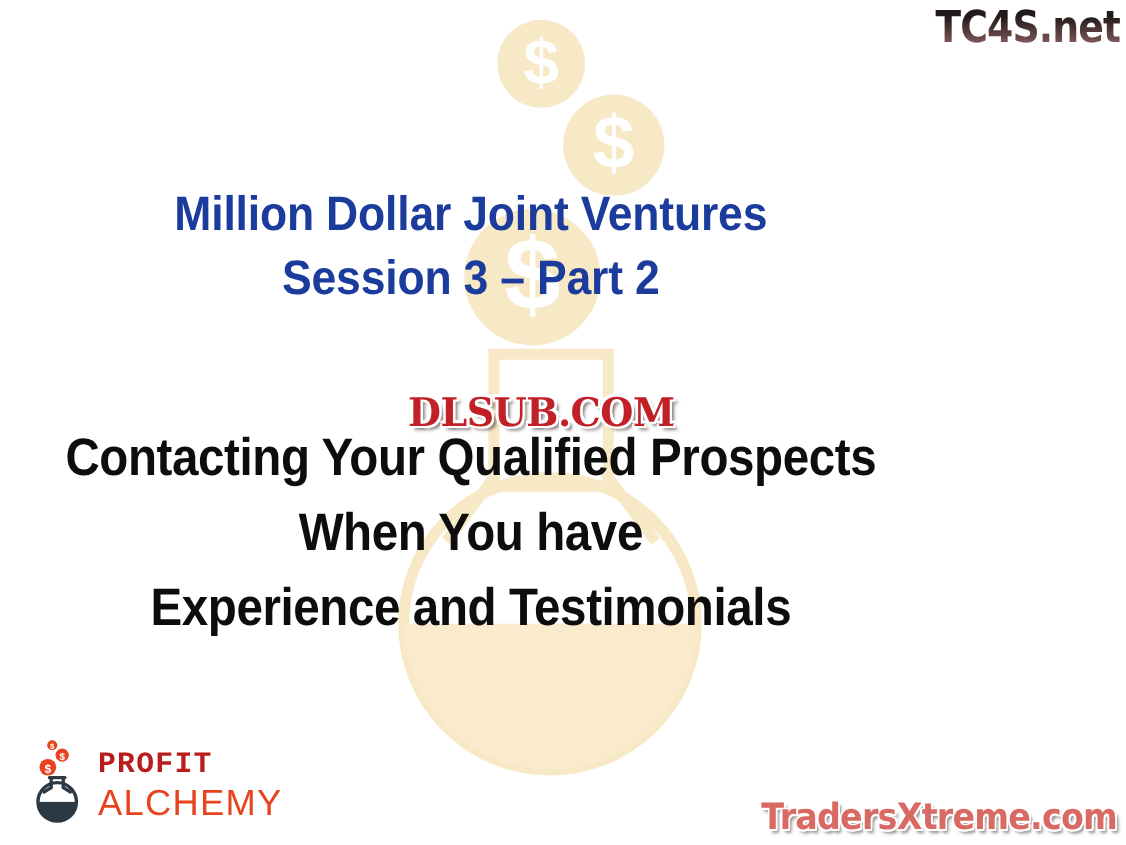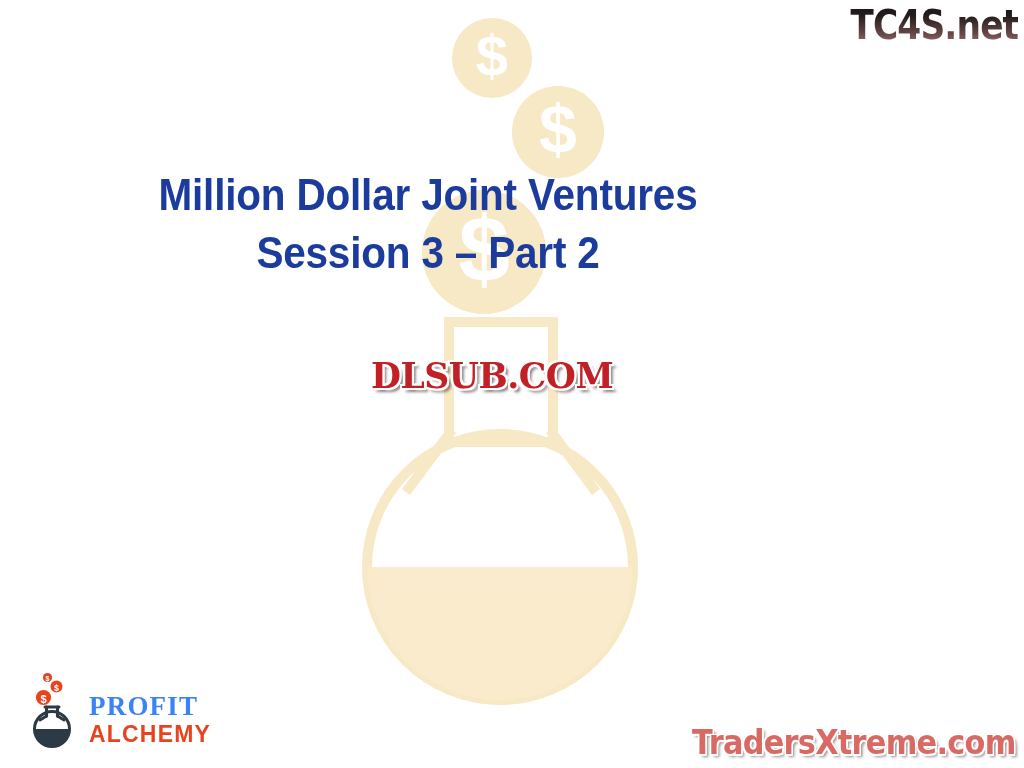--- a/index.html
+++ b/index.html
@@ -140,32 +140,32 @@
     align-items: flex-end;
   }
   #logo-mark { flex: 0 0 auto; }
   #logo-wordmark {
     margin-left: 7px;
     margin-bottom: 4px;
     line-height: 1;
   }
   .logo-word-profit {
     display: block;
-    font-family: Liberation Serif, serif;
+    font-family: Liberation Mono, monospace;
     font-weight: bold;
     font-size: 27px;
     letter-spacing: 1.2px;
-    color: #3b82f6;
+    color: #b91c1c;
   }
   .logo-word-alchemy {
     display: block;
     margin-top: 3px;
     font-family: "Liberation Sans", sans-serif;
-    font-weight: bold;
-    font-size: 23px;
+    font-weight: normal;
+    font-size: 33px;
     letter-spacing: 1.2px;
     color: #E8431F;
   }
 </style>
 </head>
 <body>
 
 <div id="slide">
 
   <svg id="bg-watermark" viewBox="0 0 1024 768" xmlns="http://www.w3.org/2000/svg">
@@ -206,20 +206,25 @@
         <rect x="360" y="567" width="285" height="145" fill="#F9EBCB"></rect>
       </g>
     </g>
   </svg>
 
   <div id="title-block" class="text-block">
     <div class="title-line">Million Dollar Joint Ventures</div>
     <div class="title-line">Session 3 – Part 2</div>
   </div>
 
+  <div id="subtitle-block" class="text-block">
+    <div class="subtitle-line">Contacting Your Qualified Prospects</div>
+    <div class="subtitle-line">When You have</div>
+    <div class="subtitle-line">Experience and Testimonials</div>
+  </div>
 
   <div id="tc4s-watermark">TC4S.net</div>
 
   <div id="dlsub-watermark">DLSUB.COM</div>
 
   <div id="traders-watermark">TradersXtreme.com</div>
 
   <div id="profit-alchemy-logo">
 
     <svg id="logo-mark" width="56" height="78" viewBox="0 0 56 78" xmlns="http://www.w3.org/2000/svg">

